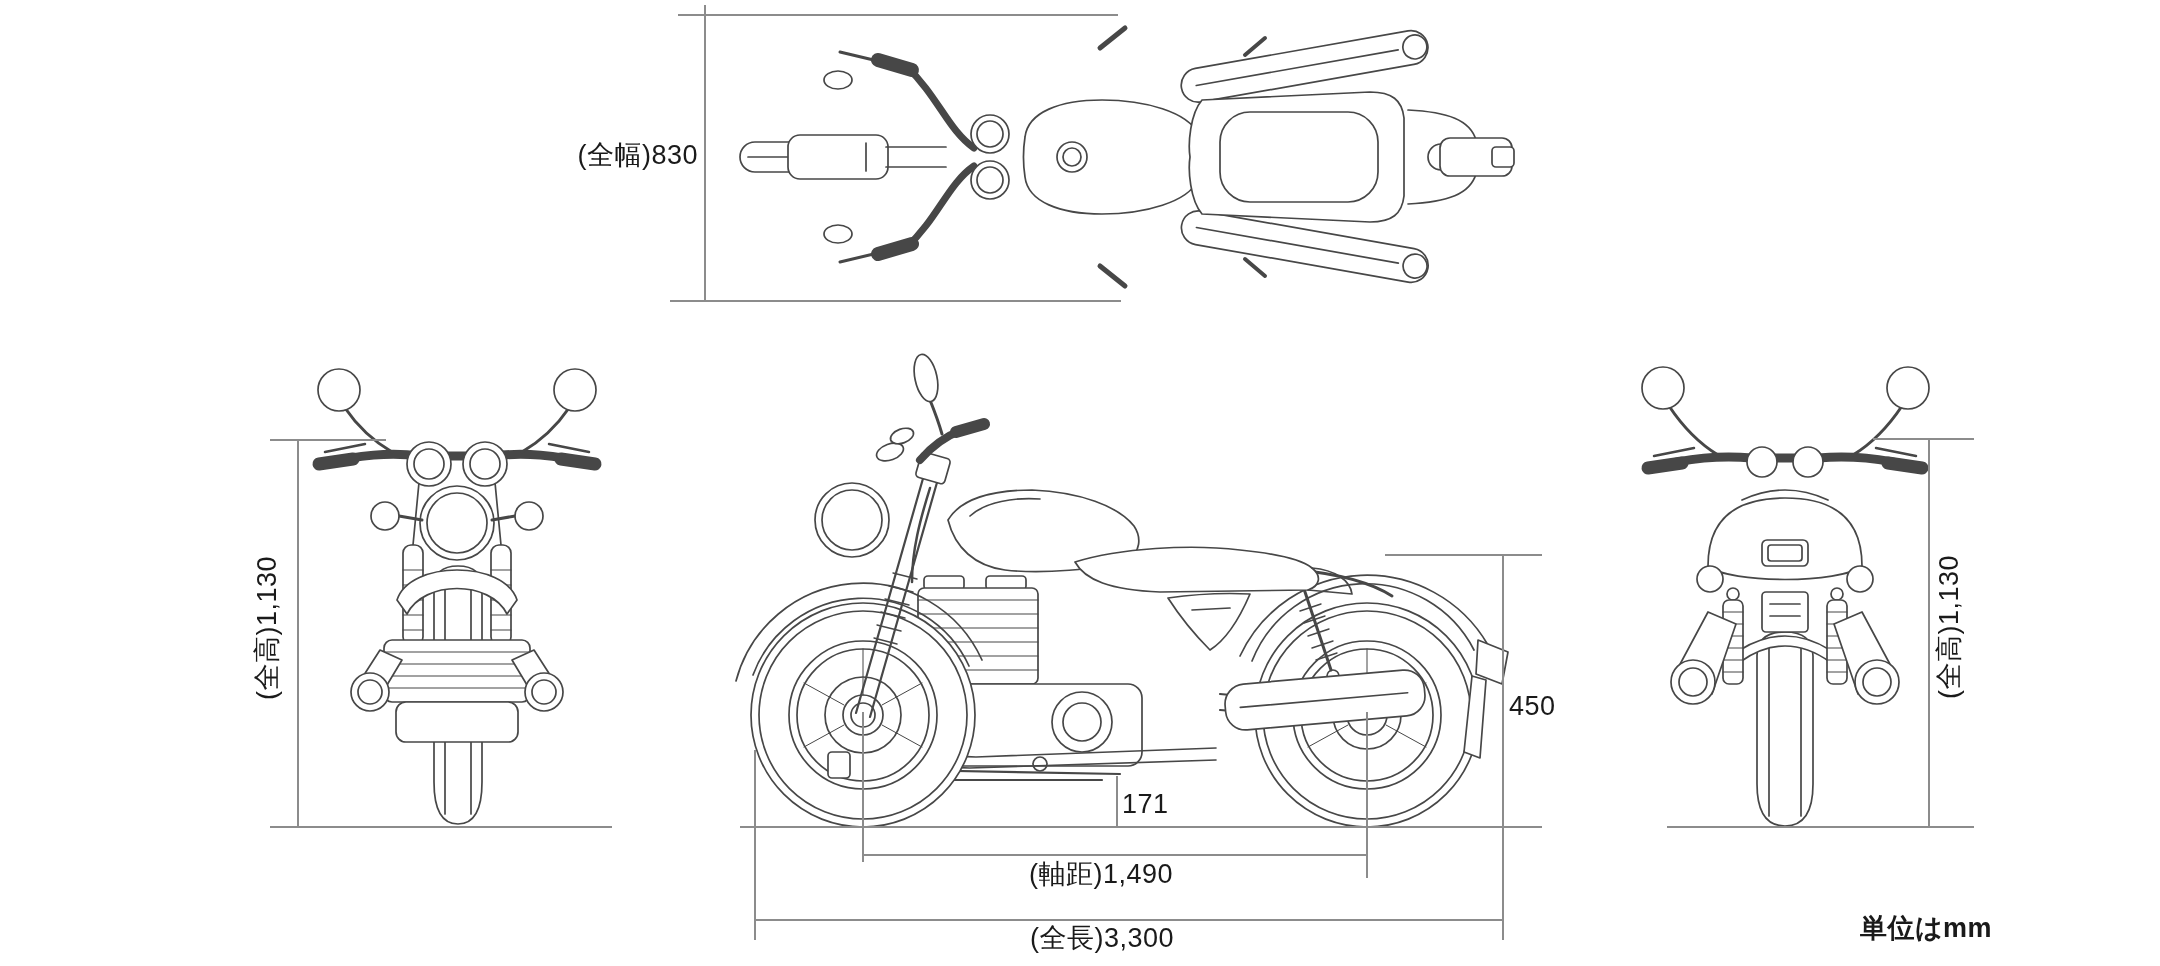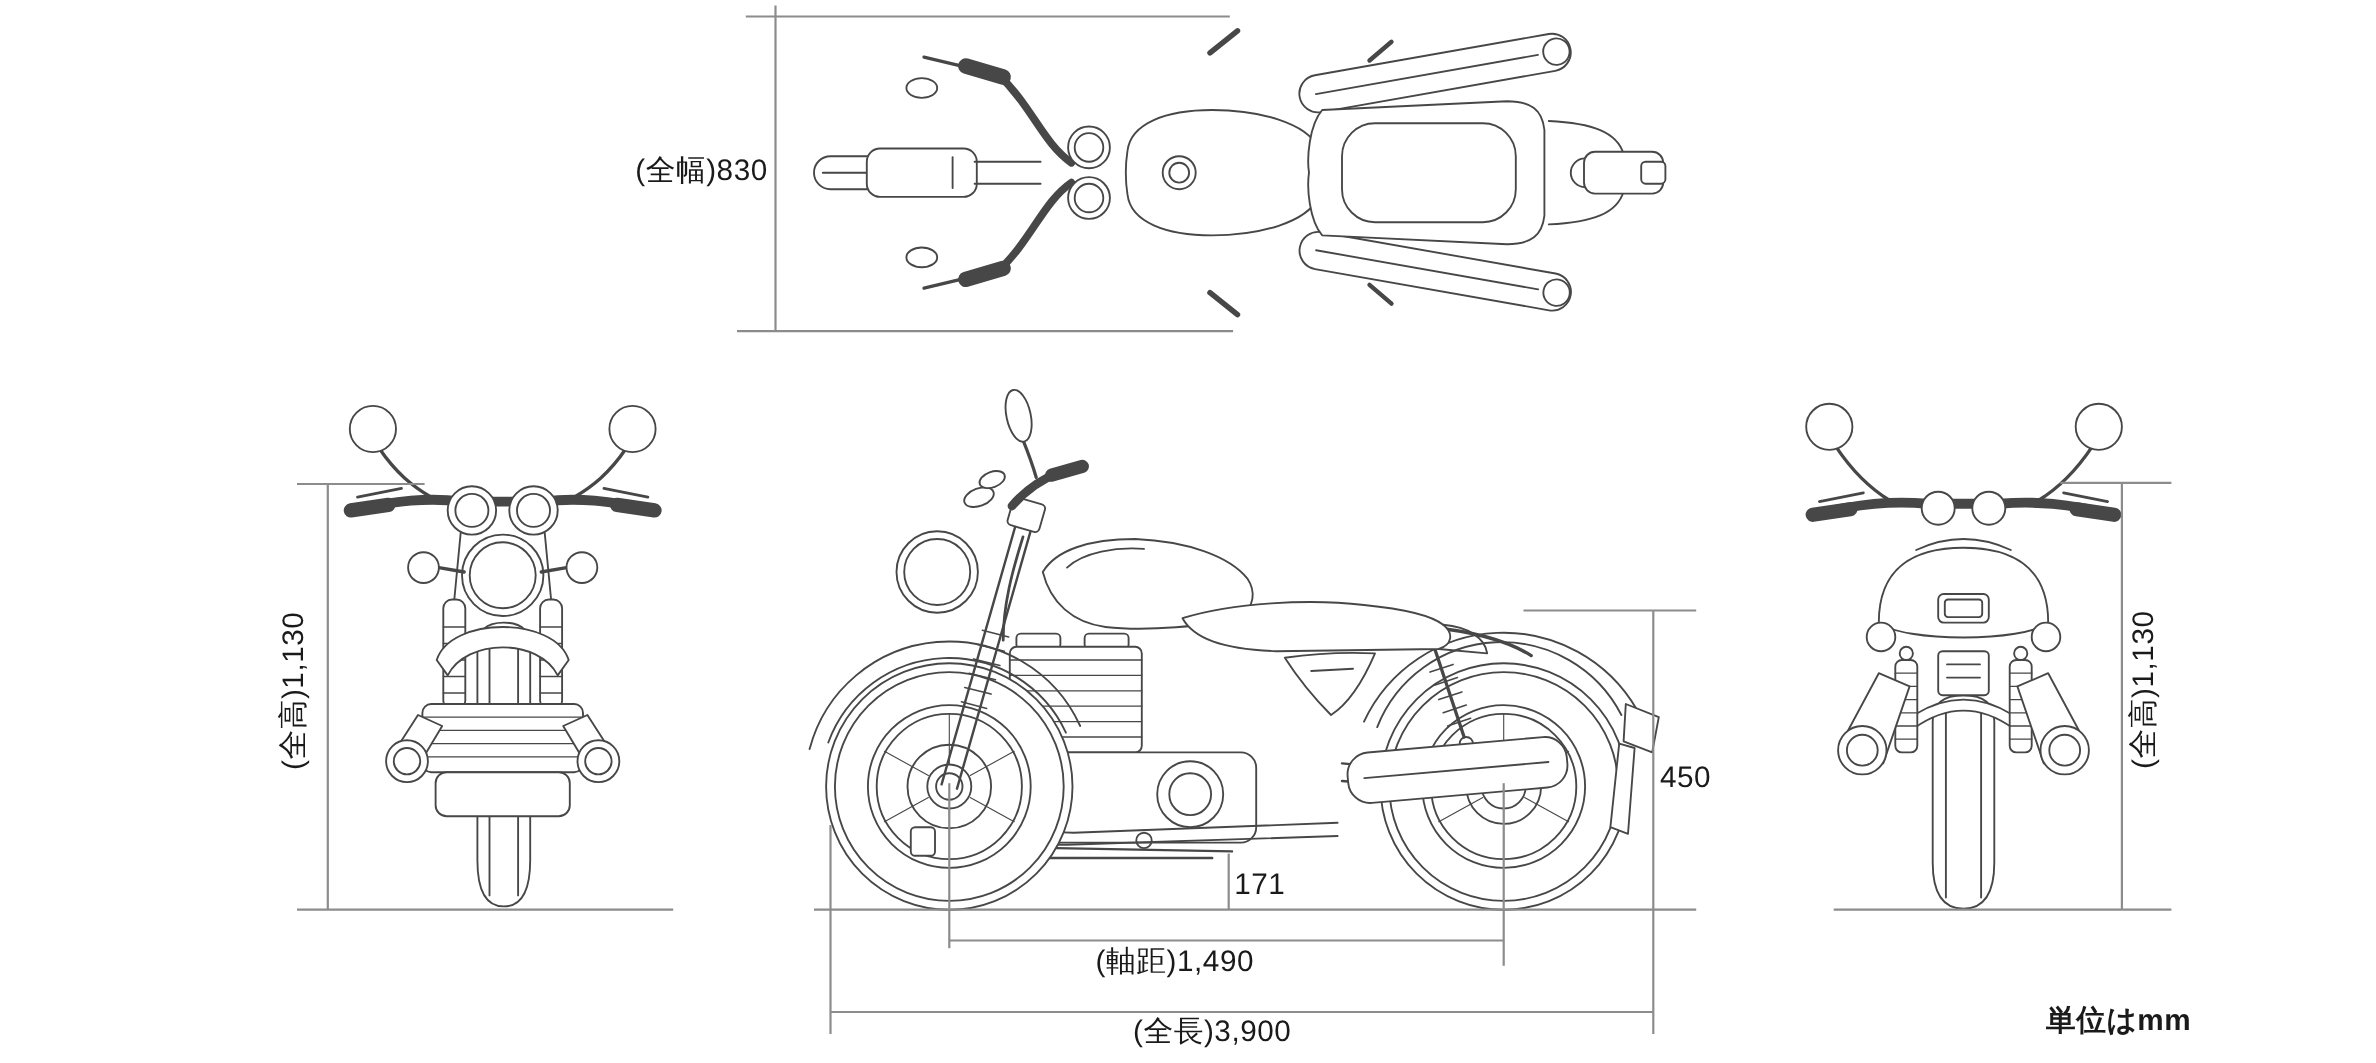--- a/index.html
+++ b/index.html
@@ -378,19 +378,19 @@
   <div class="dim-label" style="right:1502px; top:142px;">(全幅)830</div>
 
   <div class="dim-label rot" style="left:227px; top:628px;">(全高)1,130</div>
 
   <div class="dim-label rot" style="left:1909px; top:627px;">(全高)1,130</div>
 
   <div class="dim-label" style="left:1469px; top:693px;">450</div>
 
   <div class="dim-label" style="left:1082px; top:791px;">171</div>
 
-  <div class="dim-label ctr" style="left:1028px; top:874px;text-align:right;">(軸距)1,490</div>
-
-  <div class="dim-label ctr" style="left:1062px; top:938px;">(全長)3,900</div>
+  <div class="dim-label ctr" style="left:1061px; top:874px;text-align:right;">(軸距)1,490</div>
+
+  <div class="dim-label ctr" style="left:1062px; top:938px;">(全長)3,300</div>
 
   <div class="dim-label ctr" style="left:1886px; top:928px; font-weight:600;">単位はmm</div>
 
 </div>
 
 </body></html>

